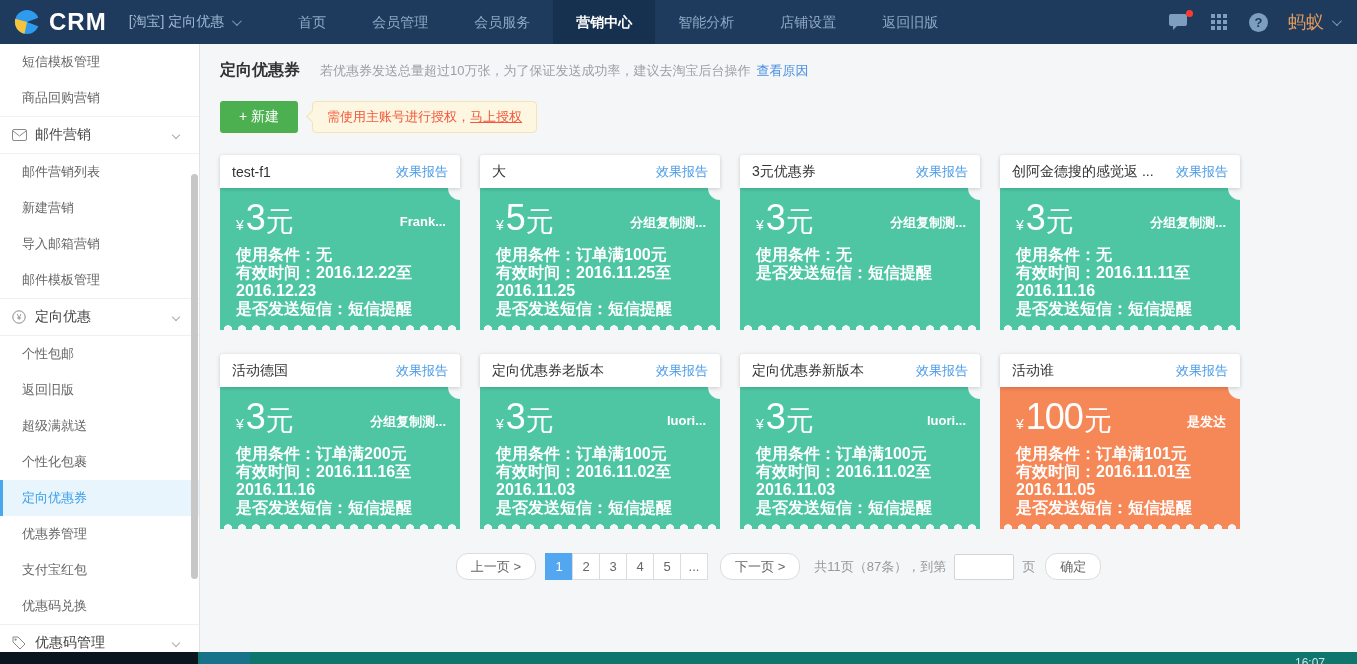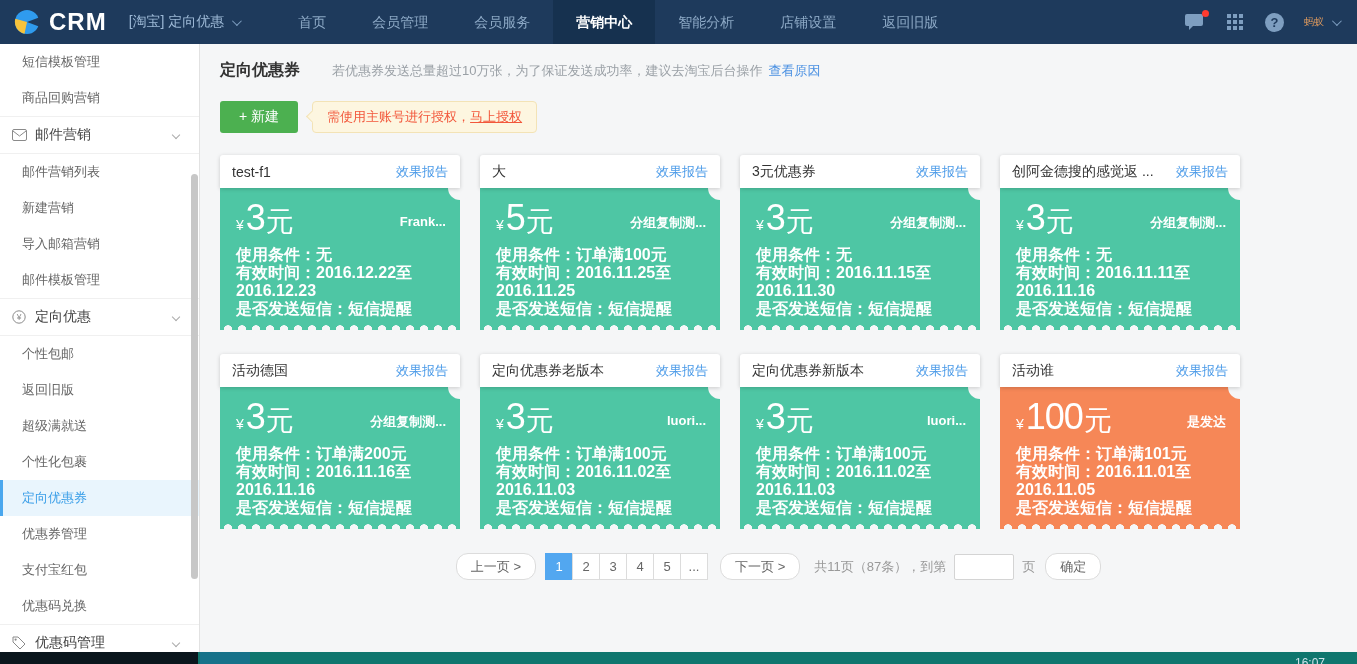--- a/index.html
+++ b/index.html
@@ -18,21 +18,21 @@
   .nav-items { display:flex; margin-left:36px; height:44px; }
   .nav-item { padding:0 23px; line-height:44px; font-size:14px; color:#8da9c6; cursor:pointer; }
   .nav-item.active { background:#16314f; color:#fff; font-weight:bold; }
   .nav-right { margin-left:auto; display:flex; align-items:center; padding-right:18px; }
   .nav-ico { position:relative; margin-left:22px; cursor:pointer; display:flex; align-items:center; }
   .badge-dot { position:absolute; top:-3px; right:-4px; width:7px; height:7px; border-radius:50%; background:#ff3b30; }
   .grid-ico { display:grid; grid-template-columns:repeat(3,4px); grid-gap:2px; }
   .grid-ico i { width:4px; height:4px; background:#7e9ec0; display:block; }
   .help-ico { width:19px; height:19px; border-radius:50%; background:#7e9ec0; color:#1e3a5c;
               font-size:13px; font-weight:bold; text-align:center; line-height:19px; }
-  .user { margin-left:20px; font-size:10px; color:#df9a5e; display:flex; align-items:center; cursor:pointer; }
+  .user { margin-left:20px; font-size:18px; color:#df9a5e; display:flex; align-items:center; cursor:pointer; }
 
   
   .layout { display:flex; height:608px; }
 
   
   .sidebar { width:200px; background:#fff; border-right:1px solid #e2e2e2; position:relative; overflow:hidden; flex:none; }
   .side-item { position:relative; display:flex; align-items:center; font-size:13px; color:#666;
                padding-left:22px; height:36px; cursor:pointer; }
   .side-item.group { height:38px; padding-left:12px; color:#444; font-size:14px;
                      border-top:1px solid #f0f0f0; border-bottom:1px solid #f0f0f0; }
@@ -41,21 +41,21 @@
         border-right:1.3px solid #aaa; border-bottom:1.3px solid #aaa; transform:rotate(45deg); }
   .side-item.active { background:#e9f5fd; color:#3b9fe8; }
   .side-item.active::before { content:""; position:absolute; left:0; top:0; bottom:0; width:3px; background:#4aa7ee; }
   .side-scroll { position:absolute; right:1px; top:130px; width:7px; height:405px;
                  background:#c7c7c7; border-radius:4px; }
 
   
   .main { flex:1; padding:12px 20px 0 20px; overflow:hidden; }
   .head-row { display:flex; align-items:baseline; margin-top:4px; }
   .page-title { font-size:16px; font-weight:bold; color:#333; }
-  .hint { font-size:13px; color:#9aa0a6; margin-left:32px; }
+  .hint { font-size:13px; color:#9aa0a6; margin-left:20px; }
   .hint-link { font-size:13px; color:#4a90e2; margin-left:6px; cursor:pointer; text-decoration:none; }
 
   .action-row { display:flex; align-items:center; margin-top:20px; }
   .btn-new { background:#4cb050; color:#fff; font-size:14px; border:none; border-radius:3px;
              padding:7px 19px; cursor:pointer; }
   .auth-bubble { position:relative; margin-left:14px; background:#fdf6e0; border:1px solid #f3e3b6;
                  border-radius:4px; padding:6px 14px; font-size:13px; color:#f2573b; }
   .auth-bubble::before { content:""; position:absolute; left:-5px; top:10px; width:8px; height:8px;
                  background:#fdf6e0; border-left:1px solid #f3e3b6; border-bottom:1px solid #f3e3b6;
                  transform:rotate(45deg); }
@@ -311,21 +311,20 @@
             <div class="amount-row">
               <span class="amount">
                   <span class="cur">¥</span>
                   <span class="num">3</span>
                   <span class="unit">元</span>
                 </span>
               <span class="tag">分组复制测...</span>
             </div>
             <div class="c-lines">
               <div>使用条件：无</div>
-              <div>有效时间：2016.11.15至2016.11.30</div>
               <div>是否发送短信：短信提醒</div>
             </div>
           </div>
         </div>
 
         <div class="card">
           <div class="card-head">
             <span class="card-name">创阿金德搜的感觉返 ...</span>
             <a class="report-link">效果报告</a>
           </div>

